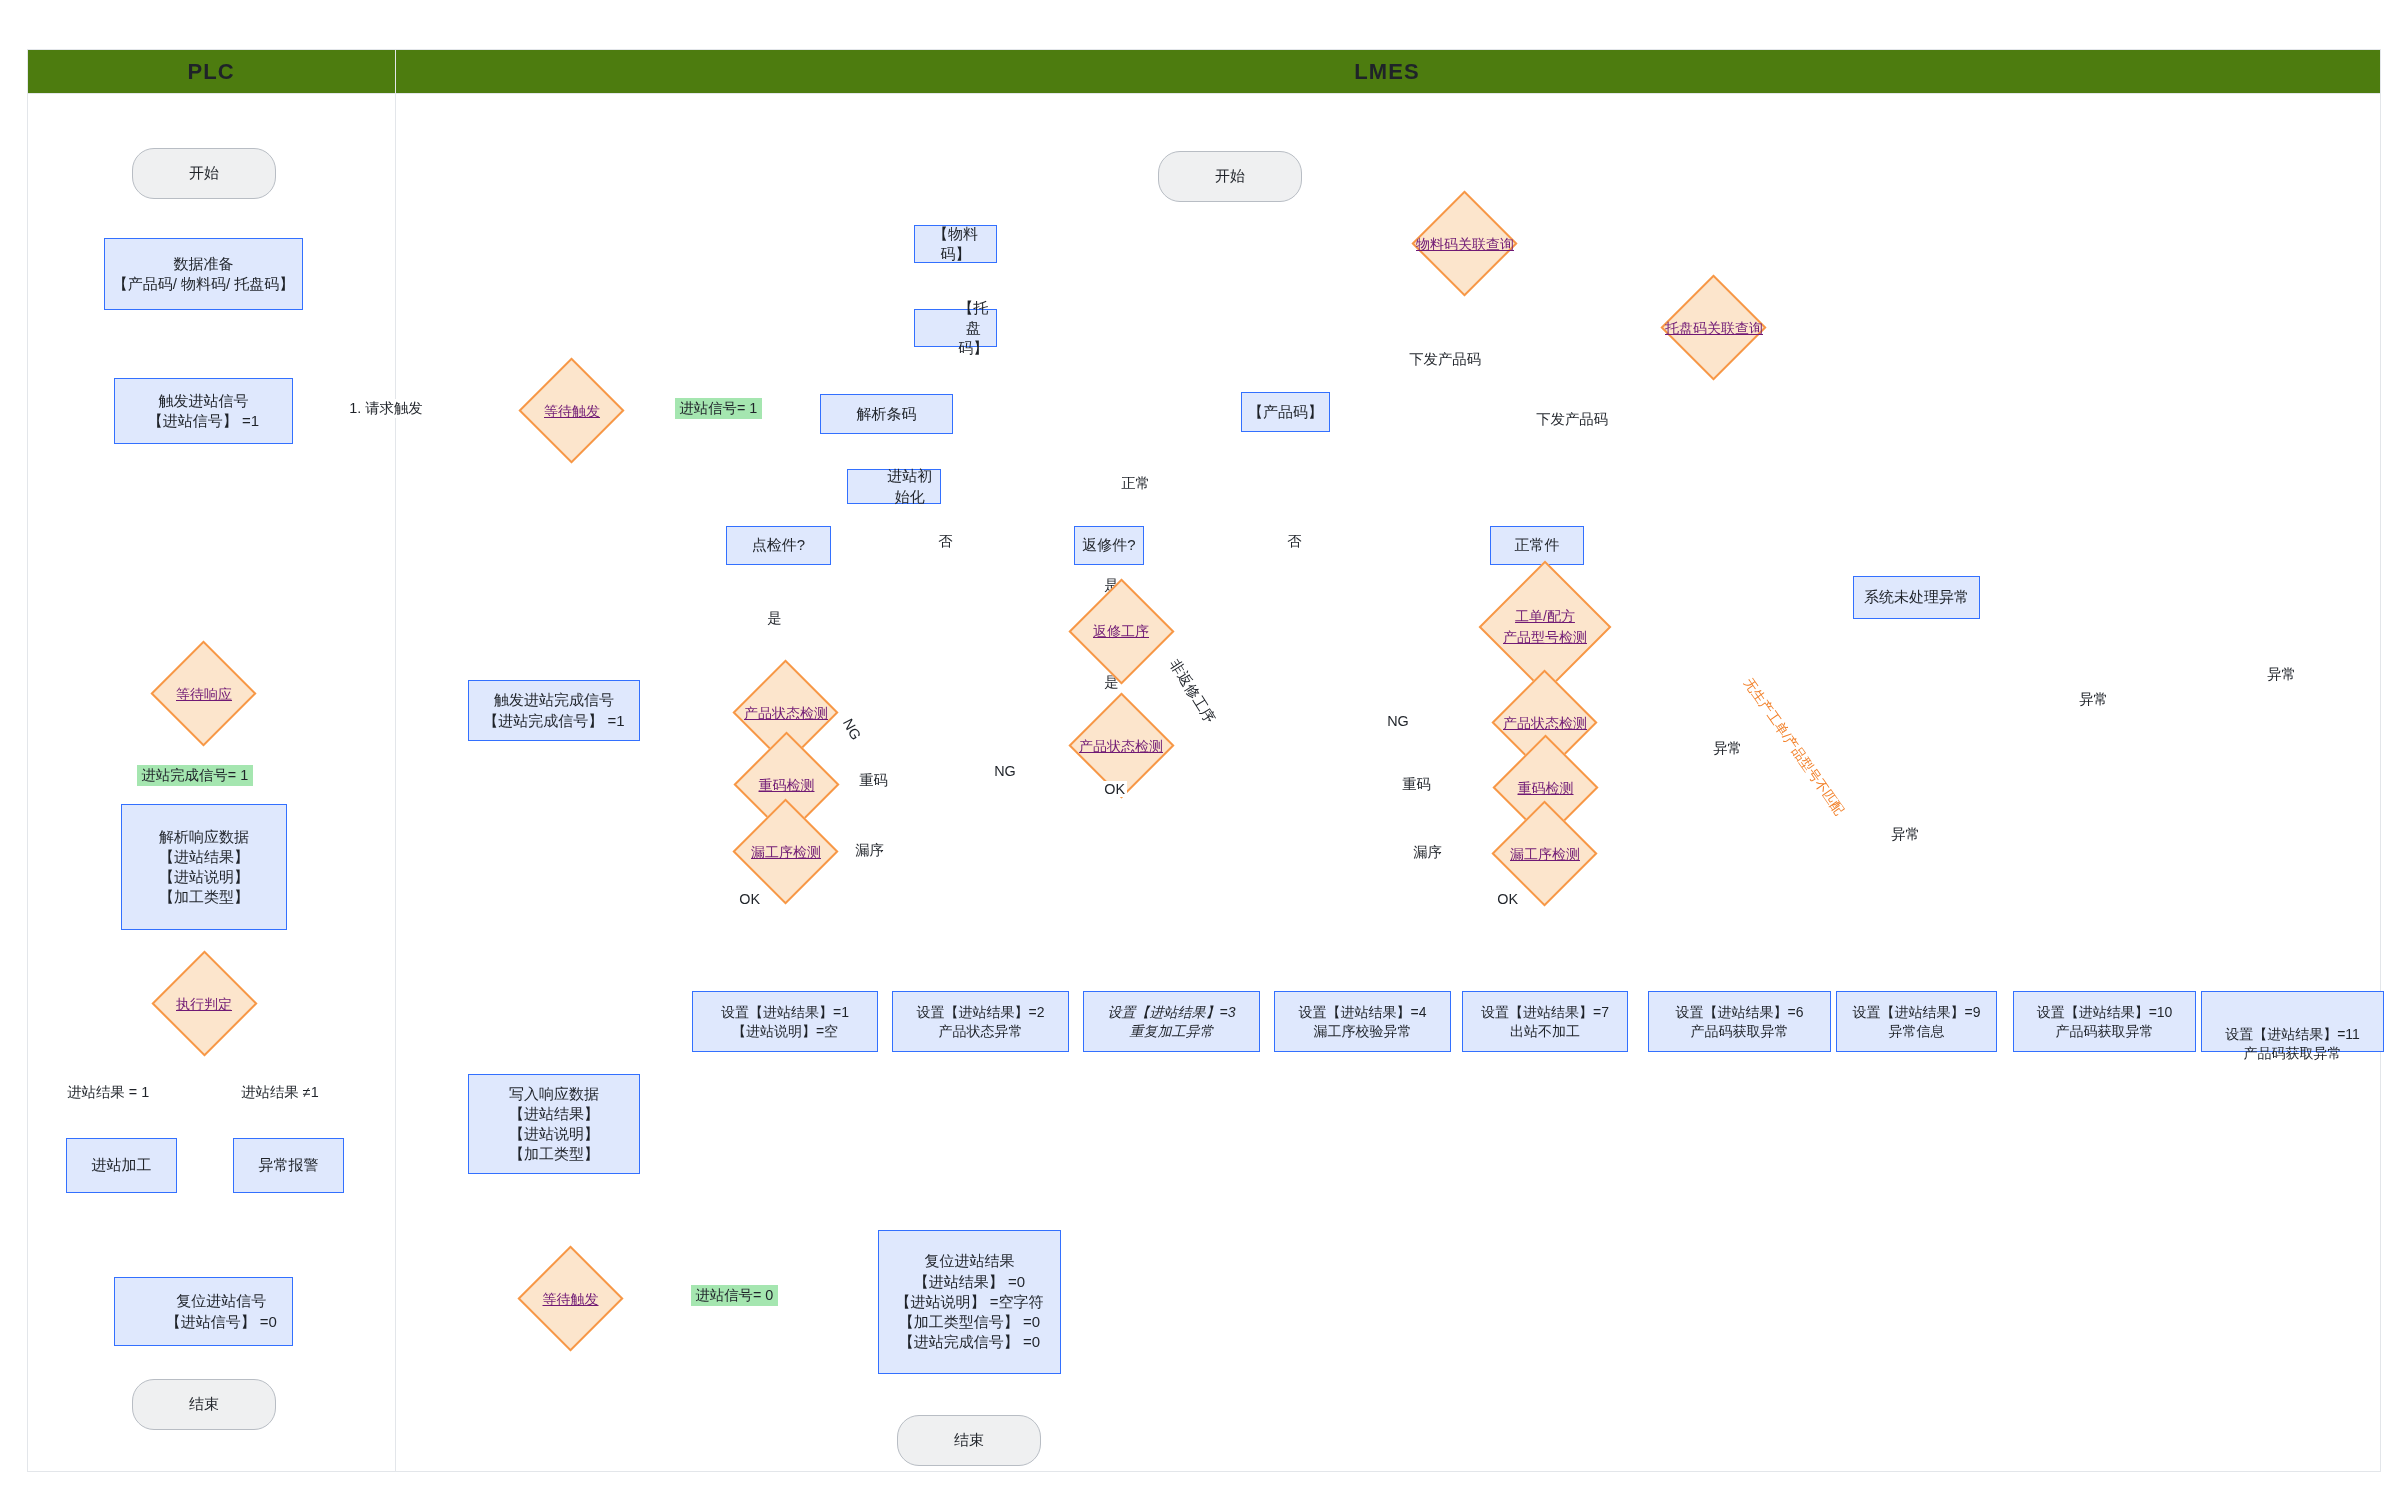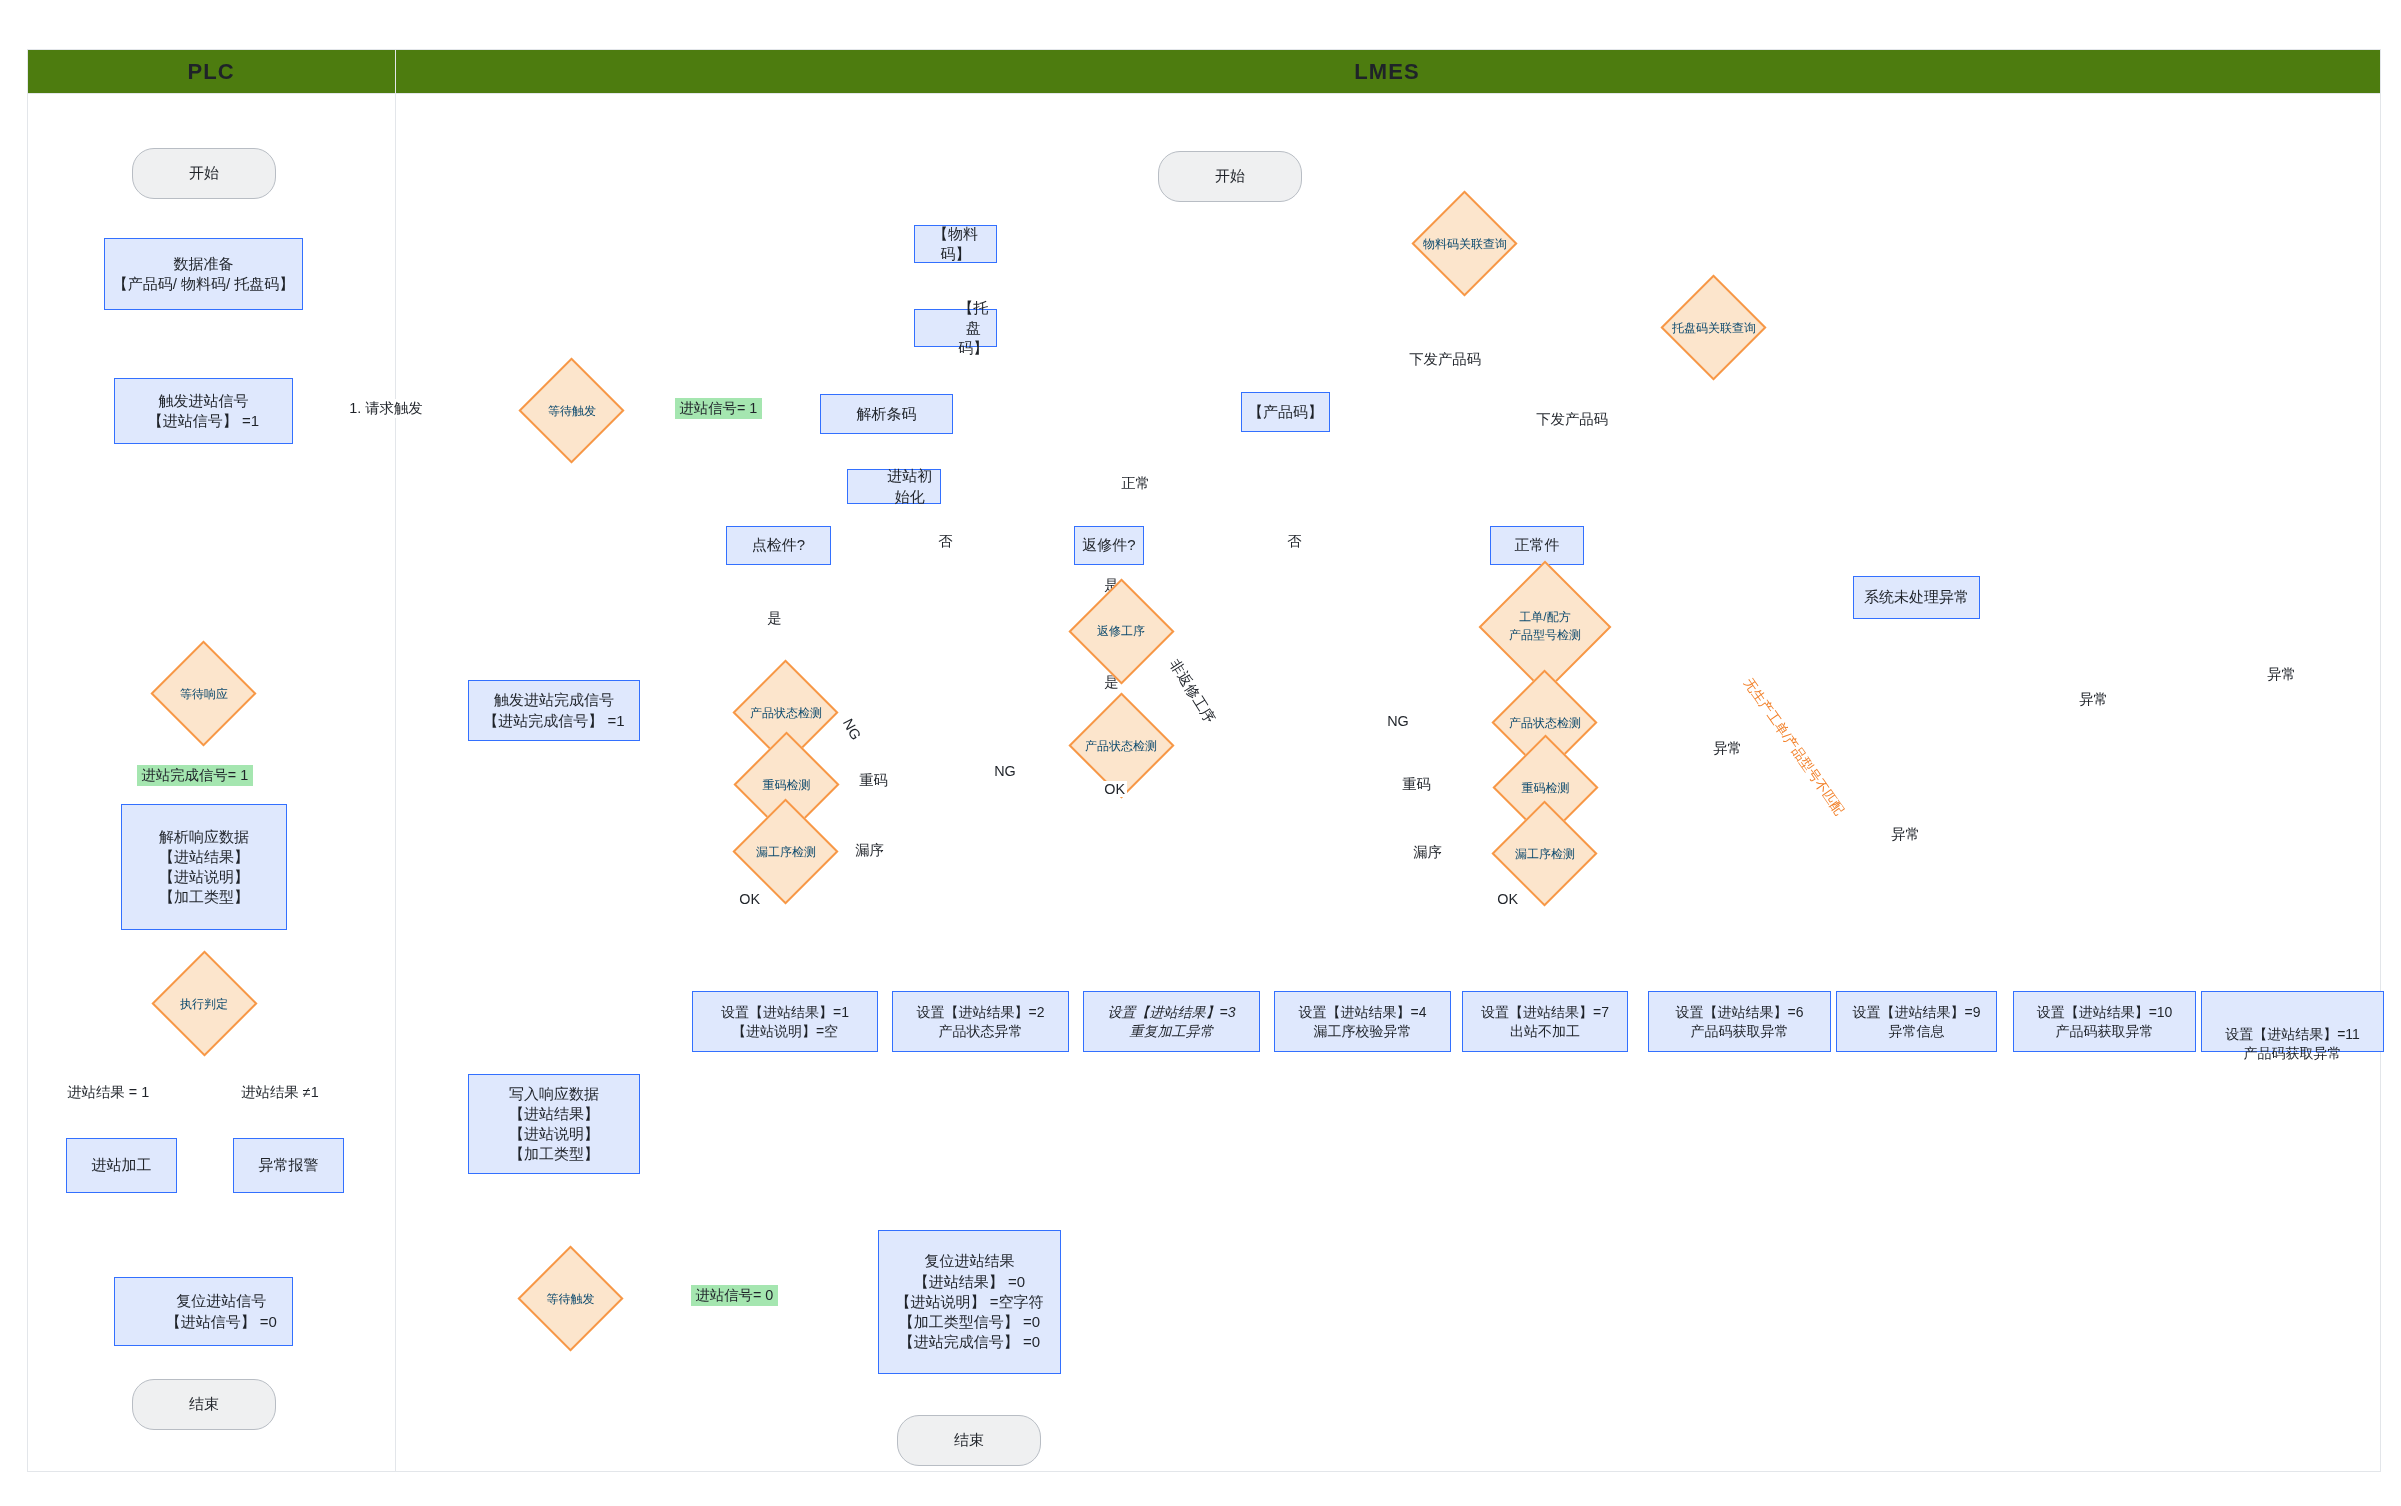--- a/index.html
+++ b/index.html
@@ -11,21 +11,21 @@
   .lane-head{position:absolute;top:0;height:43px;background:#4d7c0f;
     display:flex;align-items:center;justify-content:center;box-sizing:border-box;}
   .lane-head .t{font-size:22px;font-weight:bold;color:#1f2329;letter-spacing:1.1px;}
   .lane-div{position:absolute;top:0;bottom:0;width:0.6px;background:#e3e6ea;}
 
   
   .node{position:absolute;box-sizing:border-box;display:flex;align-items:center;
         justify-content:center;text-align:center;line-height:1.35;color:#1f2329;}
   .proc{background:#dfe8fd;border:1.7px solid #3370ff;font-size:15px;padding:2.2px 4.4px;}
   .term{background:#eff0f1;border:1.7px solid #b8bdc4;border-radius:22px;font-size:15px;}
-  .decision{font-size:12px;color:#0c4a6e;}
+  .decision{font-size:14px;color:#701a75;text-decoration:underline;}
   .decision .dia{position:absolute;left:0;top:0;right:0;bottom:0;background:#fce5cc;
         border:2.2px solid #f79746;transform:rotate(45deg);box-sizing:border-box;}
   .decision .lbl{position:relative;z-index:3;padding:0 2.2px;white-space:nowrap;}
 
   .hexlbl{position:absolute;background:#a5e6b0;color:#1f2329;font-size:14.4px;
      padding:1.1px 4.4px;white-space:nowrap;box-sizing:border-box;}
   .etext{position:absolute;font-size:14.4px;color:#1f2329;white-space:nowrap;background:#fff;padding:0 2.2px;}
   .etext.nobg{background:transparent;}
   .etext.orange{color:#f2812a;background:transparent;}
   .etext.small{font-size:13.3px;}

